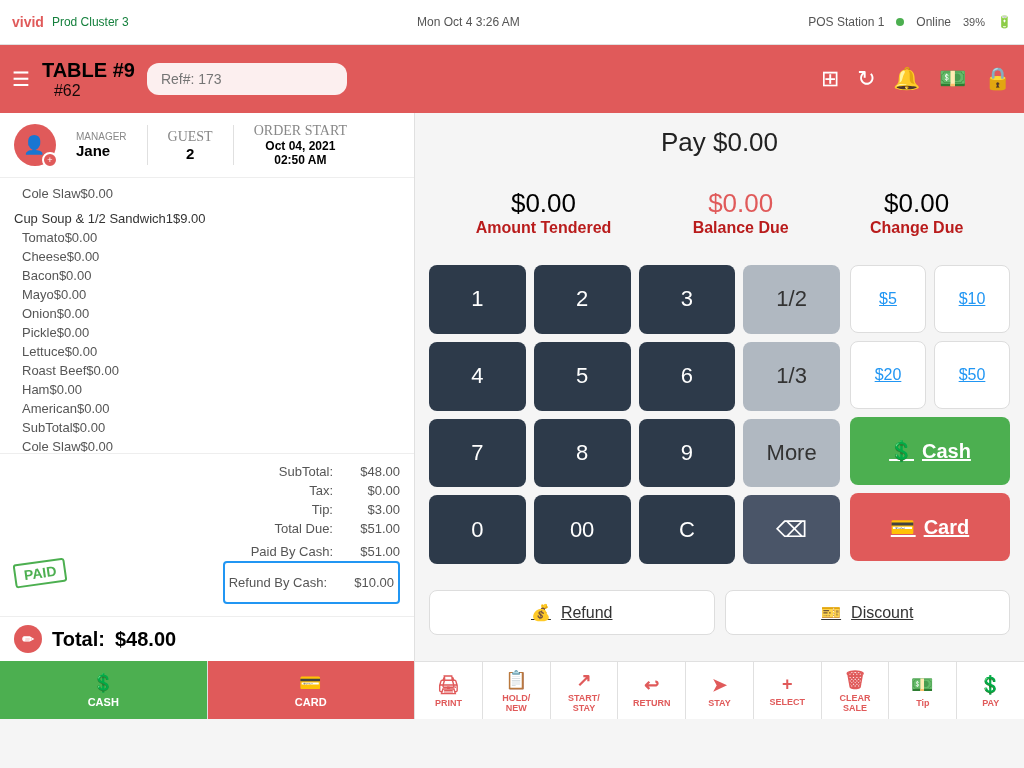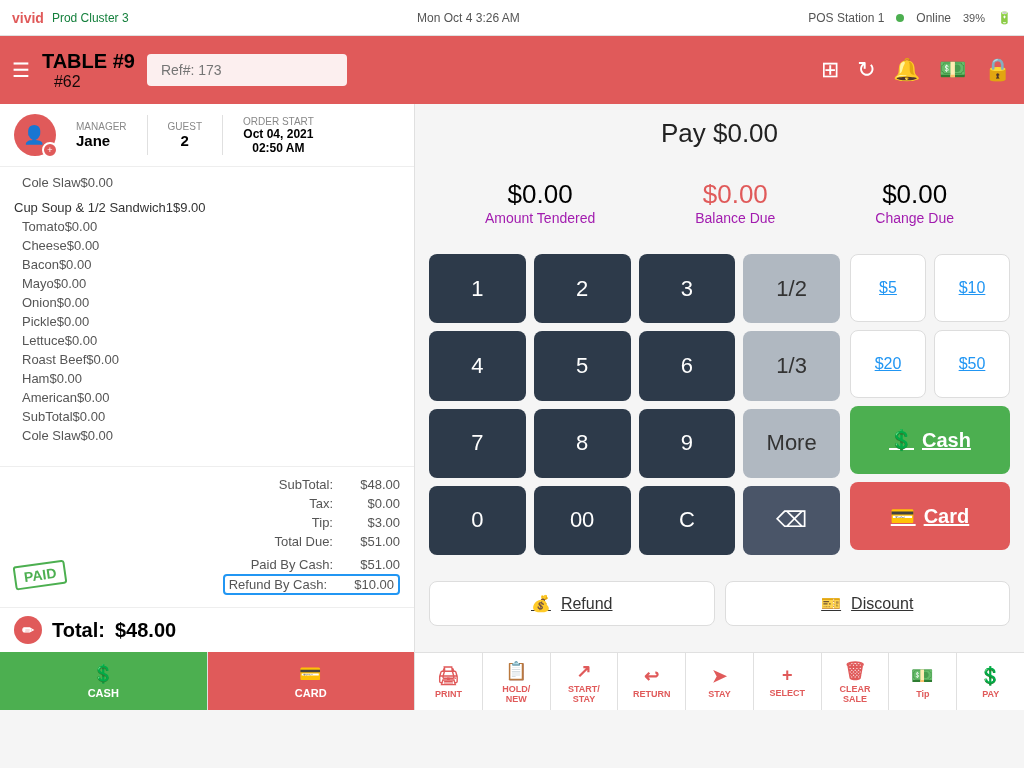--- a/index.html
+++ b/index.html
@@ -1,54 +1,54 @@
 <!DOCTYPE html>
 <html><head>
   <meta charset="utf-8">
   <style>
     * { box-sizing: border-box; margin: 0; padding: 0; }
     body { font-family: -apple-system, BlinkMacSystemFont, 'Segoe UI', sans-serif; background: #f5f5f5; width: 1024px; height: 768px; overflow: hidden; }
 
     
-    .top-bar { background: #fff; height: 36px; display: flex; align-items: center; justify-content: space-between; padding: 0 12px; border-bottom: 1px solid #e0e0e0; font-size: 12px; }
+    .top-bar { background: #fff; height: 45px; display: flex; align-items: center; justify-content: space-between; padding: 0 12px; border-bottom: 1px solid #e0e0e0; font-size: 12px; }
     .top-bar-left { display: flex; align-items: center; gap: 8px; }
     .vivid-logo { color: #e05a5a; font-weight: bold; font-size: 14px; }
     .cluster-name { color: #15803d; font-size: 12px; }
     .top-bar-center { color: #555; font-size: 12px; }
     .top-bar-right { display: flex; align-items: center; gap: 12px; font-size: 12px; color: #555; }
     .online-dot { width: 8px; height: 8px; background: #4caf50; border-radius: 50%; display: inline-block; }
     .battery { font-size: 11px; }
 
     
     .header { background: #e05a5a; height: 68px; display: flex; align-items: center; padding: 0 12px; gap: 12px; }
     .hamburger { color: white; font-size: 20px; cursor: pointer; }
     .table-info { color: #000000; }
     .table-number { font-size: 20px; font-weight: bold; }
     .table-sub { font-size: 16px; opacity: 0.9; margin-left: 12px; }
-    .ref-input { background: rgba(255,255,255,0.9); border: none; border-radius: 4px; padding: 8px 14px; font-size: 14px; color: #888; width: 200px; }
+    .ref-input { background: rgba(255,255,255,0.9); border: none; border-radius: 12px; padding: 8px 14px; font-size: 14px; color: #888; width: 200px; }
     .header-spacer { flex: 1; }
     .header-icons { display: flex; gap: 18px; align-items: center; }
     .header-icon { color: white; font-size: 22px; cursor: pointer; }
 
     
     .main { display: flex; height: calc(768px - 36px - 68px - 58px); }
 
     
     .left-panel { width: 415px; background: #fff; border-right: 1px solid #e0e0e0; display: flex; flex-direction: column; overflow: hidden; }
 
     
     .order-info-bar { display: flex; align-items: center; padding: 10px 14px; border-bottom: 1px solid #eee; gap: 20px; }
     .manager-avatar { width: 42px; height: 42px; background: #e05a5a; border-radius: 50%; display: flex; align-items: center; justify-content: center; color: white; font-size: 18px; position: relative; }
     .avatar-badge { position: absolute; bottom: -2px; right: -2px; background: #e05a5a; border: 2px solid white; border-radius: 50%; width: 16px; height: 16px; display: flex; align-items: center; justify-content: center; color: white; font-size: 9px; }
     .manager-info { }
     .manager-label { font-size: 10px; color: #888; text-transform: uppercase; }
     .manager-name { font-size: 15px; font-weight: 600; }
     .info-divider { width: 1px; height: 40px; background: #e0e0e0; }
     .info-item { text-align: center; }
-    .info-label { font-size: 10px; color: #888; text-transform: uppercase; }
+    .info-label { font-size: 14px; color: #888; text-transform: uppercase; font-family: Liberation Serif, serif; }
     .info-value { font-size: 15px; font-weight: 600; }
     .info-value-small { font-size: 12px; font-weight: 600; }
 
     
     .order-items { flex: 1; overflow-y: auto; padding: 6px 14px; font-size: 13px; }
     .order-item-row { display: flex; justify-content: flex-start; padding: 2px 0; color: #333; }
     .order-item-row.main-item { font-weight: 500; margin-top: 6px; }
     .order-item-row.addon { color: #555; padding-left: 8px; }
     .order-total-section { border-top: 1px solid #eee; padding: 8px 14px; font-size: 13px; }
     .total-row { display: flex; justify-content: flex-end; gap: 12px; padding: 2px 0; color: #555; }
@@ -62,21 +62,21 @@
     .right-panel { flex: 1; background: #f5f5f5; display: flex; flex-direction: column; gap: 16px; }
 
     
     .pay-title { text-align: center; padding: 14px; font-size: 26px; font-weight: 400; color: #222; }
 
     
     .amounts-row { display: flex; justify-content: space-around; padding: 0 20px 12px; }
     .amount-box { text-align: center; }
     .amount-value { font-size: 26px; font-weight: 500; }
     .amount-value.red { color: #e05a5a; }
-    .amount-label { font-size: 14px; color: #a21caf; }
+    .amount-label { font-size: 16px; color: #b91c1c; font-weight: bold; }
 
     
     .numpad-area { display: flex; gap: 10px; padding: 0 14px; flex: 1; }
     .numpad-grid { display: grid; grid-template-columns: repeat(4, 1fr); gap: 8px; flex: 1; }
     .numpad-btn { background: #2d3a4a; color: white; border: none; border-radius: 8px; font-size: 22px; font-weight: 500; cursor: pointer; display: flex; align-items: center; justify-content: center; min-height: 68px; }
     .numpad-btn.gray { background: #b0b8c1; color: #333; }
     .numpad-btn.delete { background: #4a5568; }
     .quick-btn { background: #fff; border: 1px solid #ddd; border-radius: 8px; font-size: 16px; color: #333; cursor: pointer; display: flex; align-items: center; justify-content: center; text-decoration: underline; color: #2196f3; min-height: 68px; }
     .cash-pay-btn { background: #4caf50; color: white; border: none; border-radius: 8px; font-size: 20px; font-weight: 600; cursor: pointer; display: flex; align-items: center; justify-content: center; gap: 8px; grid-column: 1 / -1; min-height: 68px; text-decoration: underline; }
     .card-pay-btn { background: #e05a5a; color: white; border: none; border-radius: 8px; font-size: 20px; font-weight: 600; cursor: pointer; display: flex; align-items: center; justify-content: center; gap: 8px; grid-column: 1 / -1; min-height: 68px; text-decoration: underline; }
@@ -234,21 +234,21 @@
         <span>Total Due:</span>
         <span>$51.00</span>
       </div>
       <div style="display:flex; justify-content:space-between; align-items:center; margin: 4px 0;">
         <span class="paid-stamp">PAID</span>
         <div style="text-align:right;">
           <div class="total-row">
             <span>Paid By Cash:</span>
             <span>$51.00</span>
           </div>
-          <div class="total-row" style="border: 2px solid #2196f3; border-radius:4px; padding: 1px 4px; justify-content: space-between;">
+          <div class="total-row" style="border: 2px solid #2196f3; border-radius:4px; padding: 12px 4px; justify-content: space-between;">
             <span>Refund By Cash:</span>
             <span>$10.00</span>
           </div>
         </div>
       </div>
     </div>
 
     <div class="order-grand-total">
       <div class="edit-icon">✏</div>
       <span>Total:</span>

